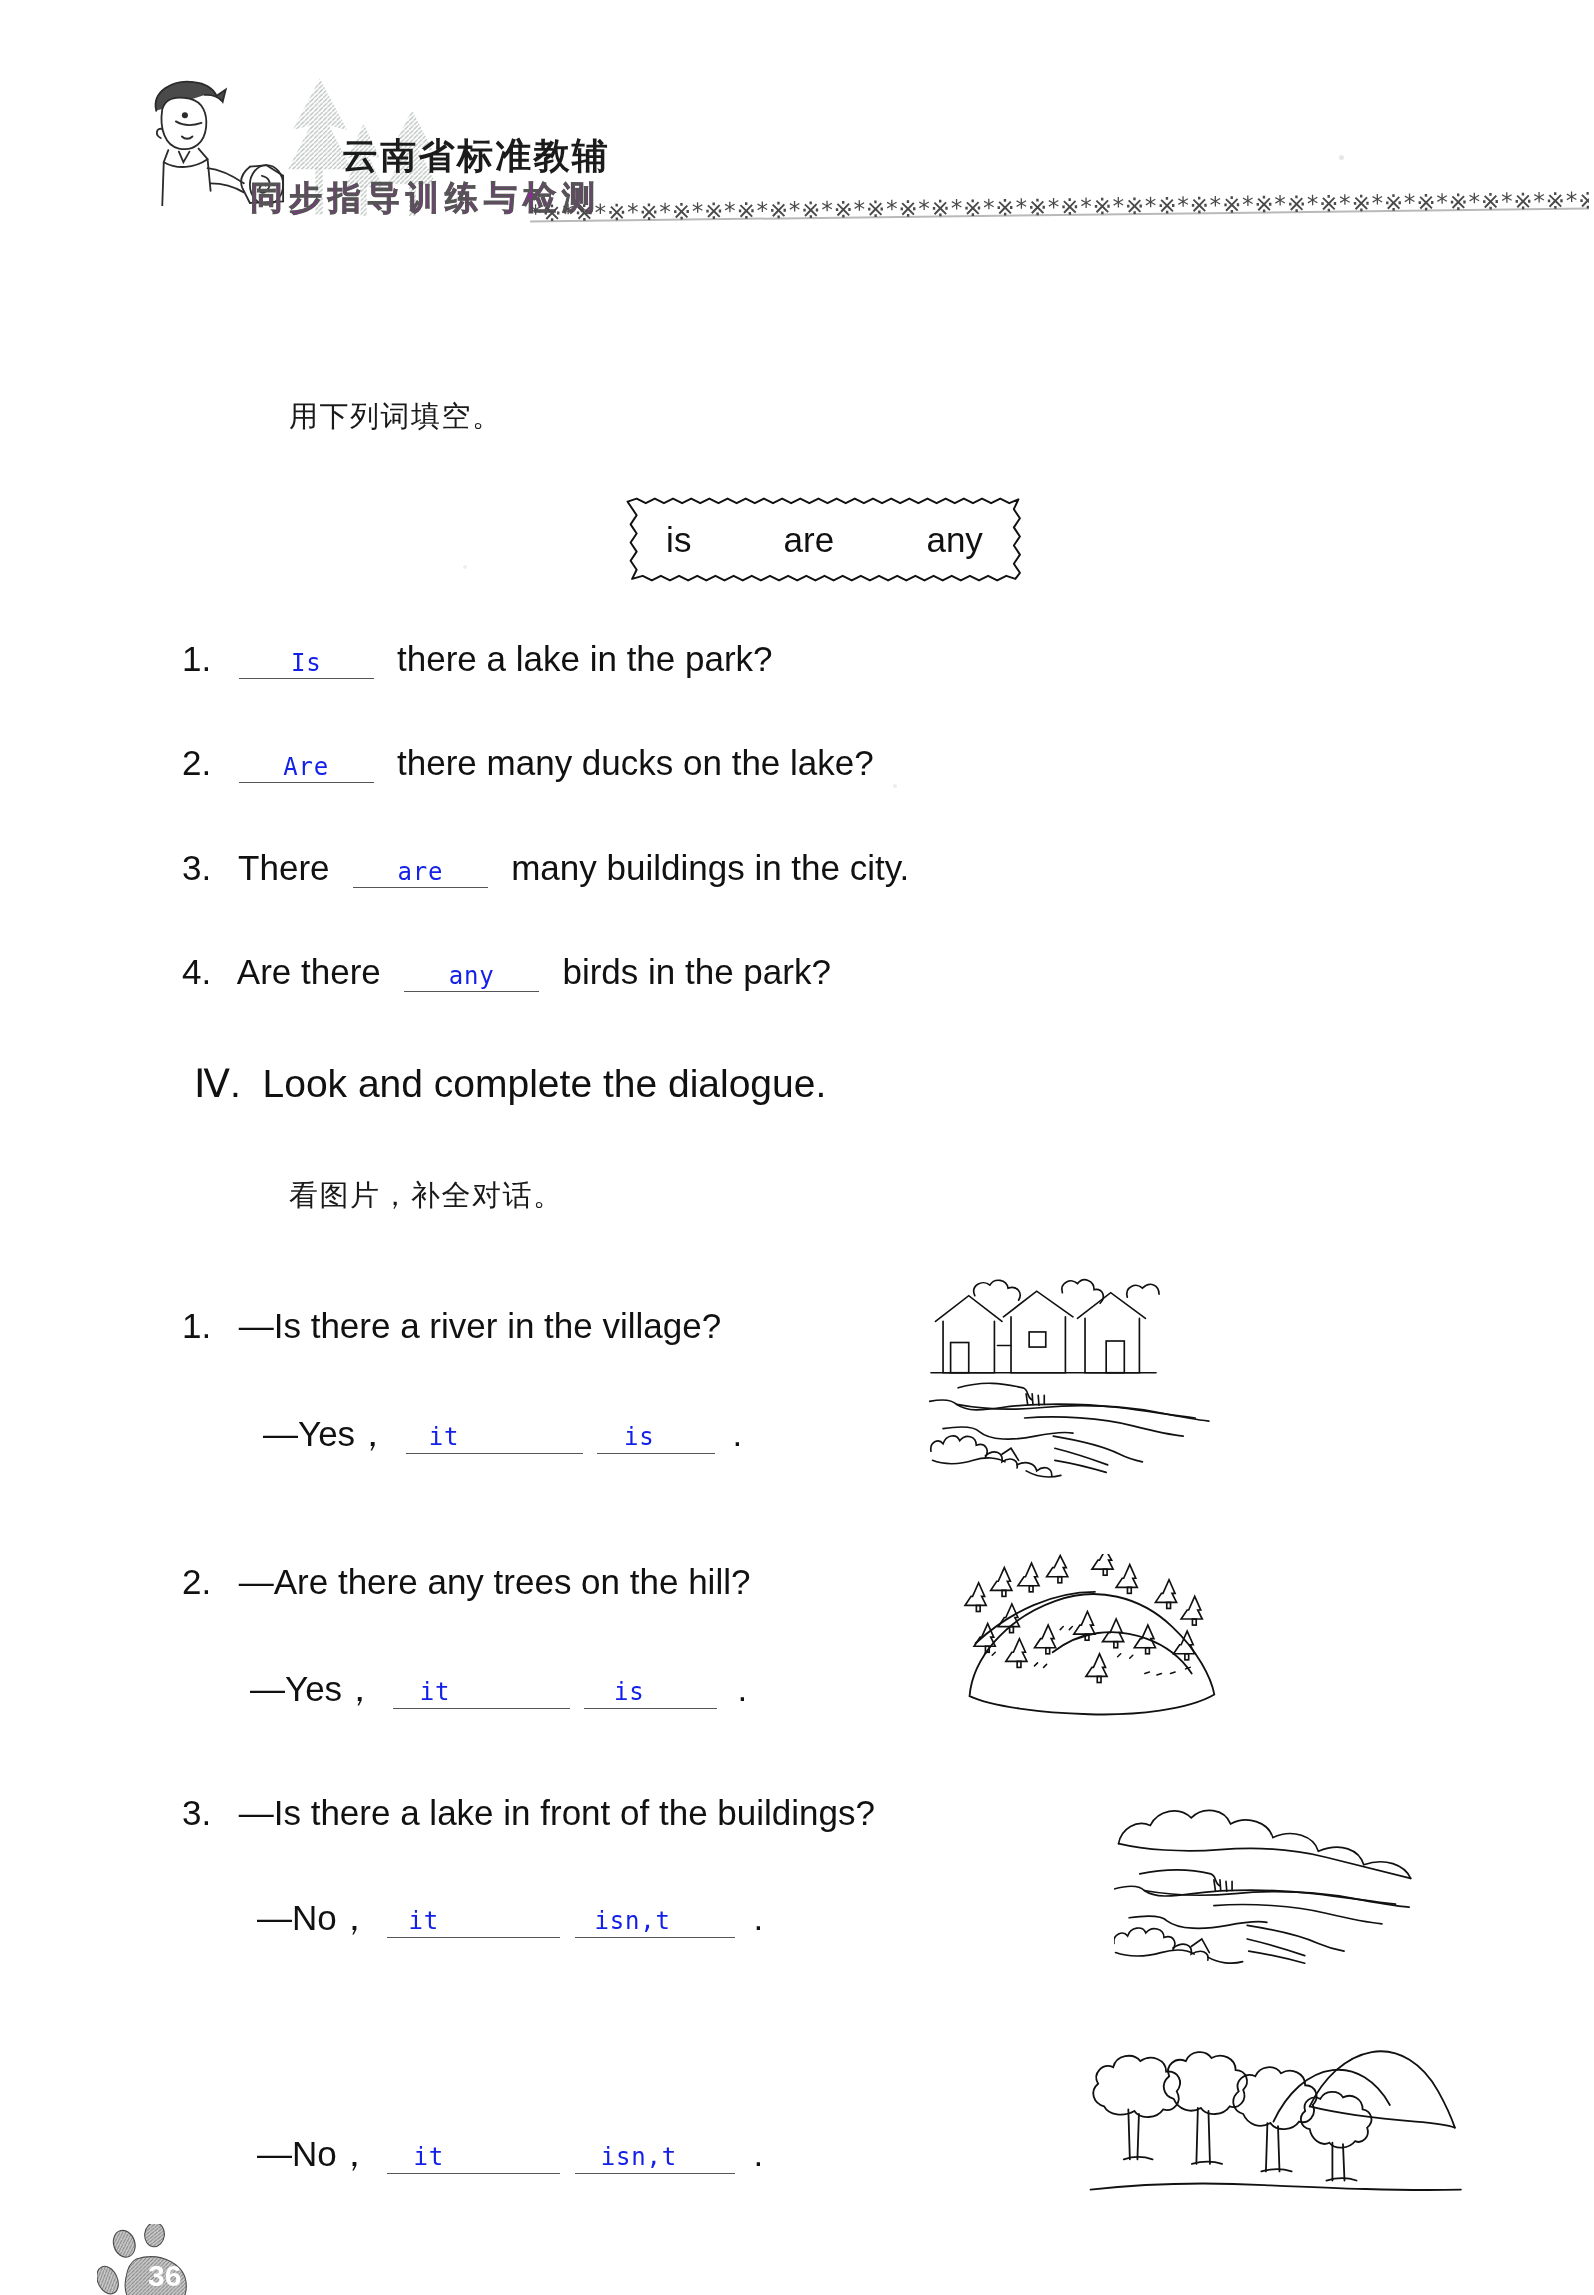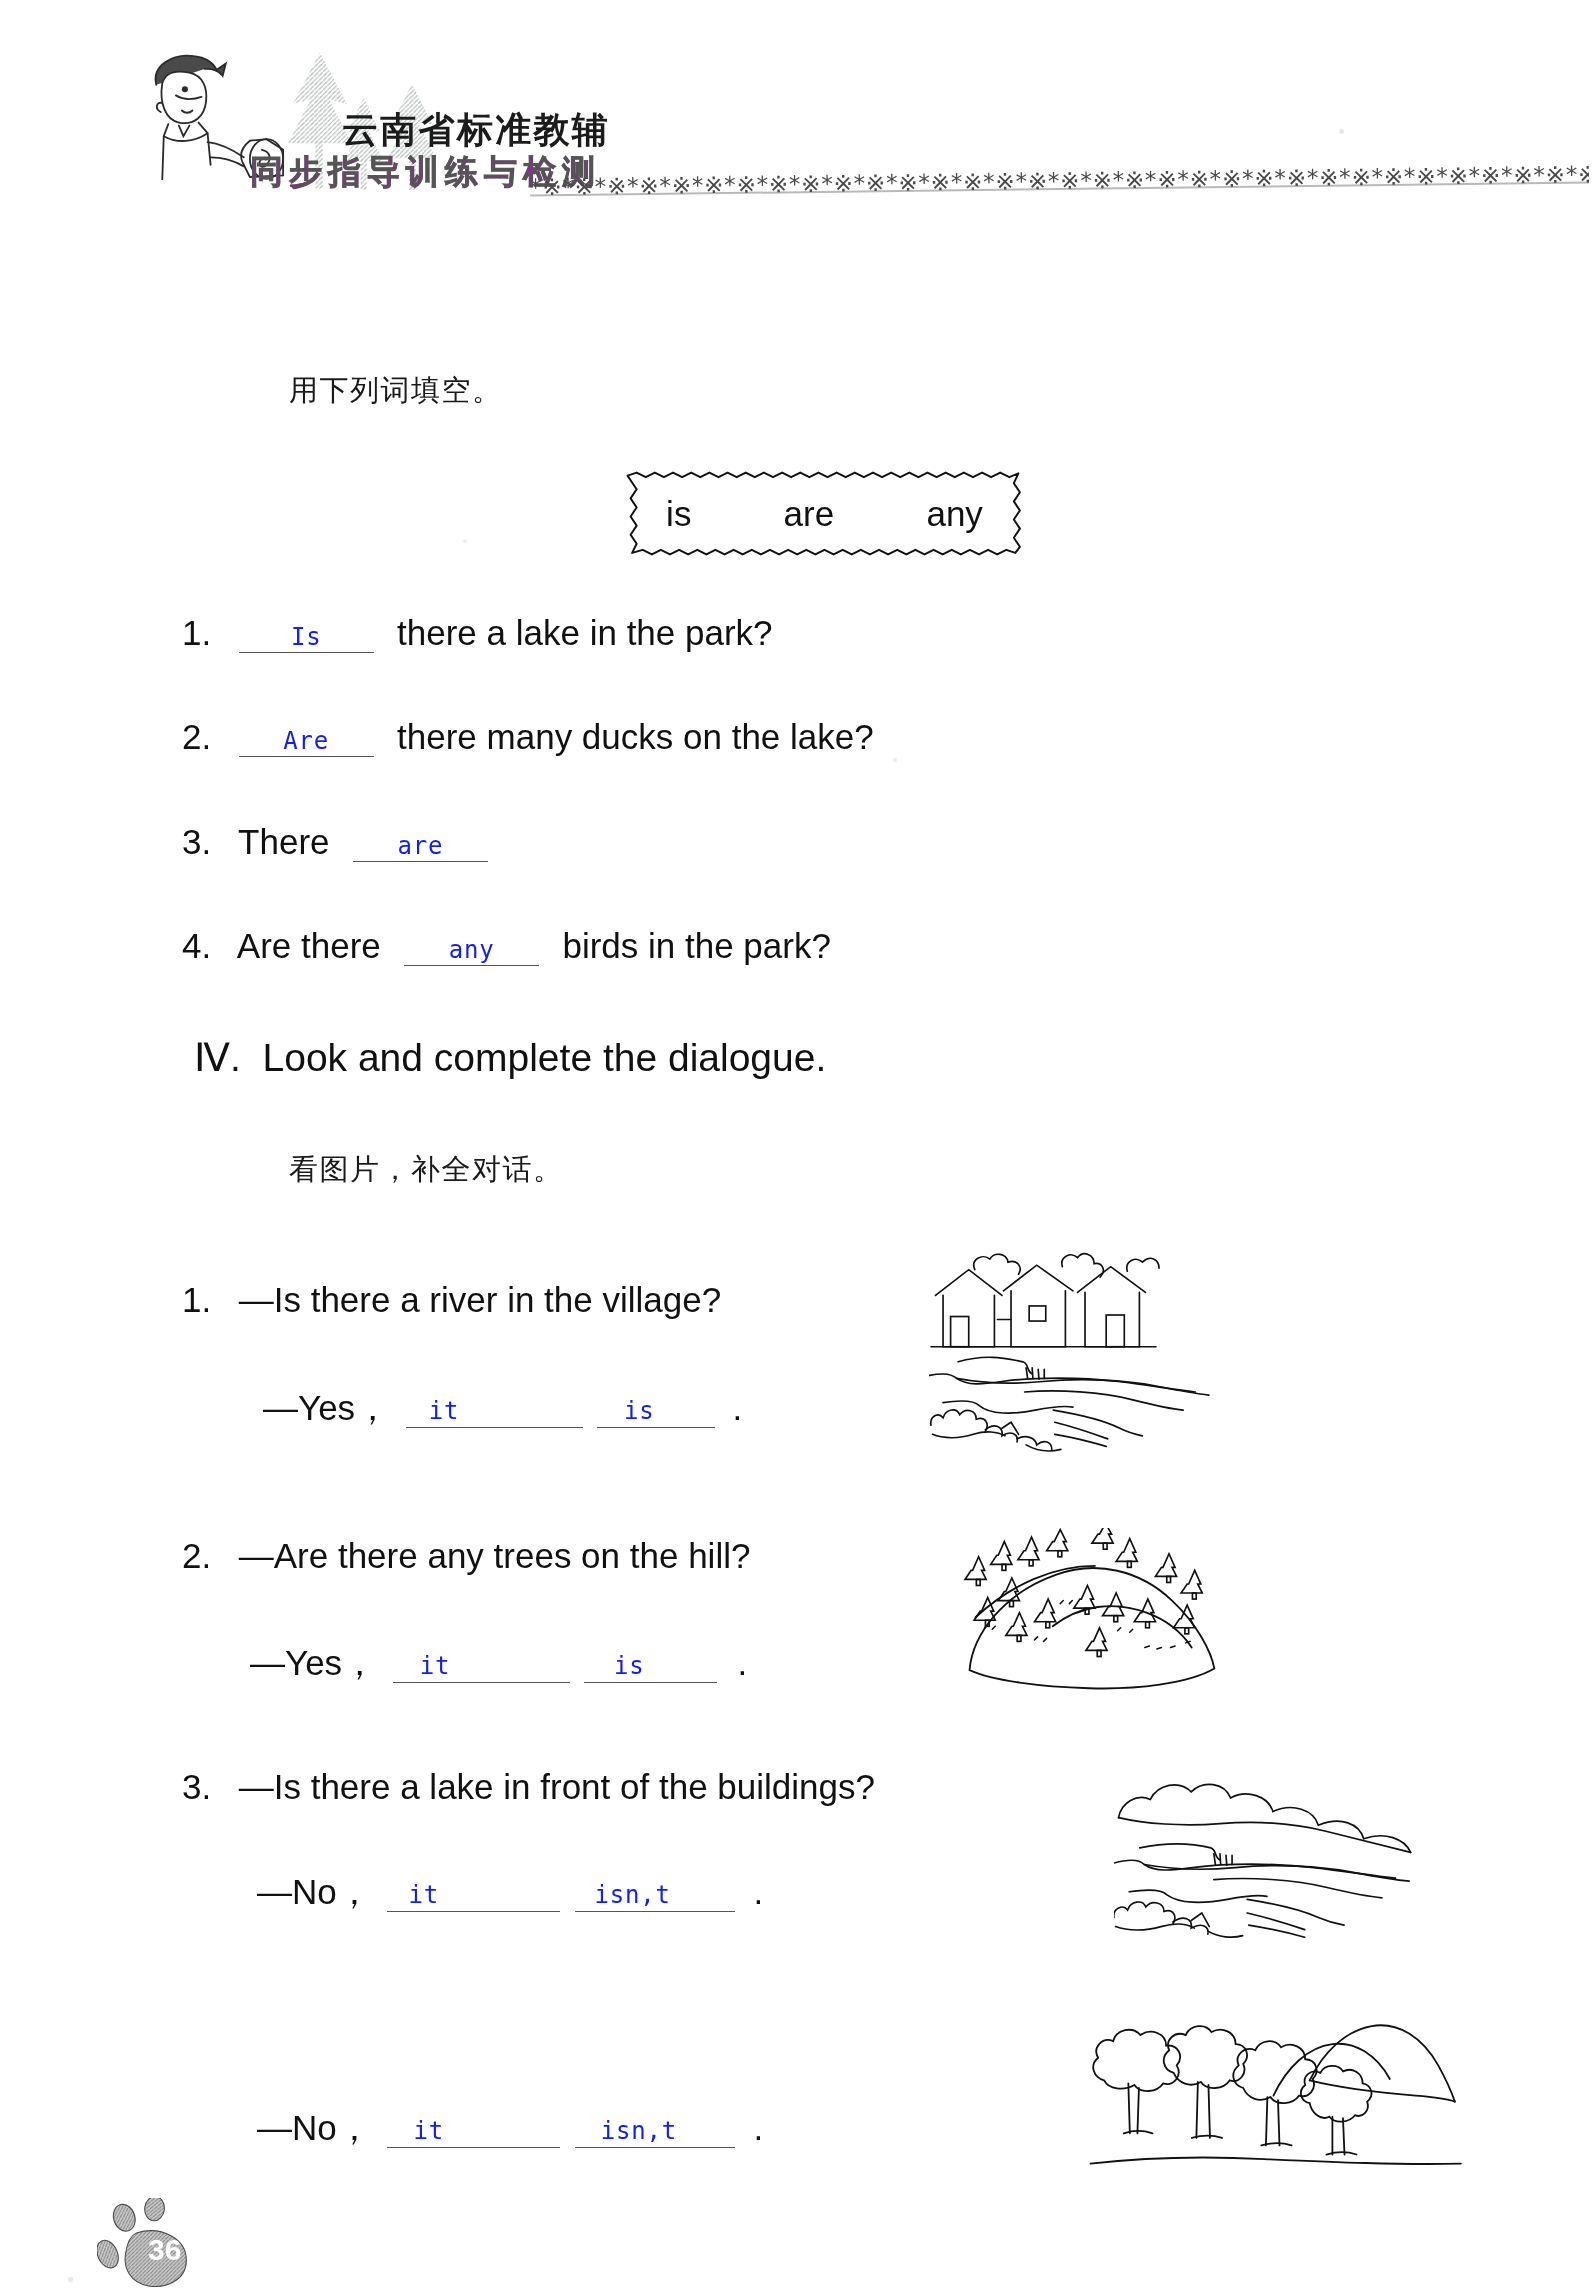--- a/index.html
+++ b/index.html
@@ -4,21 +4,21 @@
 <style>
   html, body { margin:0; padding:0; }
   body {
     width:1594px; height:2295px;
     background:#ffffff;
     font-family:"Liberation Sans", sans-serif;
     color:#111111;
     position:relative;
     overflow:hidden;
   }
-  .page { position:absolute; inset:0; }
+  .page { position:absolute; inset:0;margin-top:26px; }
 
   
   .header { position:absolute; left:0; top:0; width:1594px; height:227px; }
   .mascot { position:absolute; left:129px; top:44px; width:204px; height:136px; }
   .trees-deco { position:absolute; left:250px; top:45px; width:250px; height:151px; opacity:.55; }
   .brand-cn {
     position:absolute; left:342px; top:106px;
     font-family:"DejaVu Sans", sans-serif;
     font-size:36px; font-weight:700; letter-spacing:2.3px;
     color:#1b1b1b; white-space:nowrap;
@@ -198,20 +198,21 @@
     </span>
     <span style="padding-left:13.6px;">there many ducks on the lake?</span>
   </div>
 
   <div class="qrow" style="left:182px; top:822px;">
     <span class="qnum">3.</span>
     <span>There</span>
     <span class="blank" style="width:135px; margin-left:13.6px;">
       <span class="hand center">are</span>
     </span>
+    <span style="padding-left:13.6px;">many buildings in the city.</span>
   </div>
 
   <div class="qrow" style="left:182px; top:926px;">
     <span class="qnum">4.</span>
     <span>Are there</span>
     <span class="blank" style="width:135px; margin-left:13.6px;">
       <span class="hand center">any</span>
     </span>
     <span style="padding-left:13.6px;">birds in the park?</span>
   </div>

